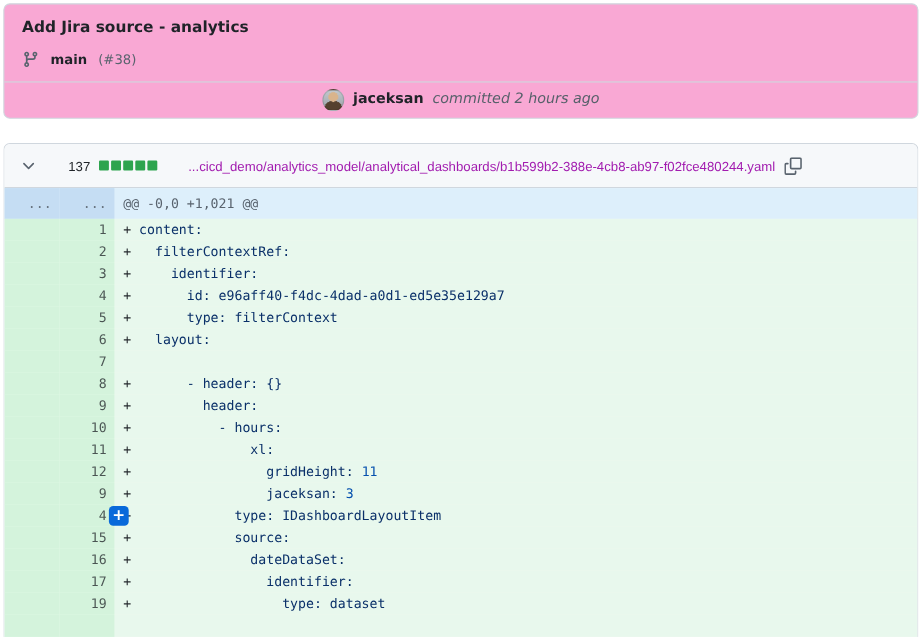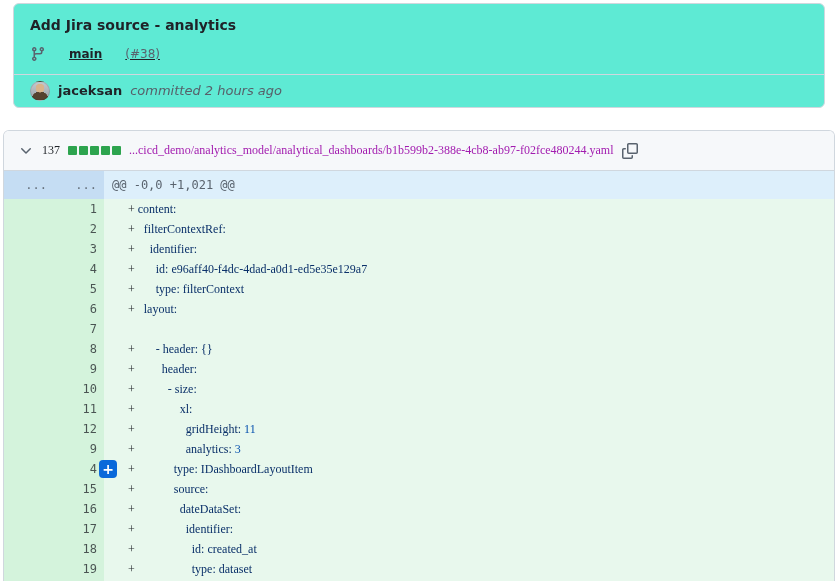--- a/index.html
+++ b/index.html
@@ -3,44 +3,44 @@
 <meta charset="utf-8">
 <style>
   * { box-sizing: border-box; }
   html, body { margin: 0; padding: 0; }
   body {
     width: 838px; height: 581px; overflow: hidden;
     background: #ffffff;
     font-family: "DejaVu Sans", "Liberation Sans", sans-serif;
     color: #1f2328;
   }
-  .mono { font-family: Liberation Serif, serif; }
+  .mono { font-family: Liberation Sans, sans-serif; margin-left: 20px; }
 
   
   .commit-card {
-    margin: 3px 13px 0;
+    margin: 3px 3px 0;
     border: 1px solid #d0d7de;
     border-radius: 6px;
-    background: #5eead4;
+    background: #f9a8d4;
   }
   .commit-main { padding: 13px 16px 12px; }
   .commit-title {
     margin: 0; font-size: 14px; font-weight: bold; color: #1f2328; line-height: 17px;
   }
   .branch-row {
-    margin-top: 12px; display: flex; align-items: center; gap: 23px;
-    font-size: 12px; line-height: 16px; text-decoration: underline;
+    margin-top: 12px; display: flex; align-items: center; gap: 10px;
+    font-size: 12px; line-height: 16px;
   }
   .branch-row .octicon { color: #59636e; display: inline-flex; }
   .branch-name { font-weight: bold; color: #1f2328; }
   .pr-number { color: #59636e; }
   .commit-author-row {
     border-top: 1px solid #d0d7de;
     padding: 6px 16px; display: flex; align-items: center; gap: 8px;
-    font-size: 13px; line-height: 20px;
+    font-size: 13px; line-height: 20px; justify-content: center;
   }
   .avatar {
     width: 20px; height: 20px; border-radius: 50%; flex: none;
     background:
       radial-gradient(circle at 50% 34%, #d9b48c 0 29%, rgba(0,0,0,0) 30%),
       radial-gradient(circle at 50% 100%, #55412f 0 42%, rgba(0,0,0,0) 43%),
       linear-gradient(#c3c9ce, #9aa1a8);
     border: 1px solid rgba(31,35,40,.15);
   }
   .author-name { font-weight: bold; color: #1f2328; }
@@ -85,21 +85,21 @@
 
   .diff-row {
     display: flex; height: 20px; line-height: 20px; background: #e8f8ed;
     position: relative;
     font-family: "DejaVu Sans Mono", "Liberation Mono", monospace; font-size: 12px;
   }
   .ln {
     width: 50px; flex: none; background: #d4f3dc; text-align: right;
     padding-right: 7px; color: rgba(27,31,36,.75); cursor: pointer;
   }
-  .code-cell { padding-left: 24px; white-space: pre; color: #0a3069; font-family: Liberation Serif, serif; }
+  .code-cell { padding-left: 8px; white-space: pre; color: #0a3069; }
   .marker { color: #1f2328; }
   .num { color: #0550ae; }
   .comment-btn {
     position: absolute; left: 95px; top: 1px; width: 18px; height: 18px;
     background: #0969da; border: none; border-radius: 4px; padding: 0;
     color: #ffffff; font-size: 14px; font-weight: bold; line-height: 17px;
     text-align: center; cursor: pointer; z-index: 2;
     font-family: "DejaVu Sans", sans-serif;
   }
   .row-stub { height: 20px; }
@@ -198,36 +198,36 @@
         <span class="code-cell"><span class="marker">+ </span><span>      - header: {}</span></span>
       </div>
       <div class="diff-row">
         <span class="ln"></span>
         <span class="ln">9</span>
         <span class="code-cell"><span class="marker">+ </span><span>        header:</span></span>
       </div>
       <div class="diff-row">
         <span class="ln"></span>
         <span class="ln">10</span>
-        <span class="code-cell"><span class="marker">+ </span><span>          - size:</span></span>
+        <span class="code-cell"><span class="marker">+ </span><span>          - hours:</span></span>
       </div>
       <div class="diff-row">
         <span class="ln"></span>
         <span class="ln">11</span>
         <span class="code-cell"><span class="marker">+ </span><span>              xl:</span></span>
       </div>
       <div class="diff-row">
         <span class="ln"></span>
         <span class="ln">12</span>
         <span class="code-cell"><span class="marker">+ </span><span>                gridHeight: </span><span class="num">11</span></span>
       </div>
       <div class="diff-row">
         <span class="ln"></span>
         <span class="ln">9</span>
-        <span class="code-cell"><span class="marker">+ </span><span>                analytics: </span><span class="num">3</span></span>
+        <span class="code-cell"><span class="marker">+ </span><span>                jaceksan: </span><span class="num">3</span></span>
       </div>
       <div class="diff-row">
         <span class="ln"></span>
         <span class="ln">4</span>
         <span class="code-cell"><span class="marker">+ </span><span>            type: IDashboardLayoutItem</span></span>
         <button class="comment-btn">+</button>
       </div>
       <div class="diff-row">
         <span class="ln"></span>
         <span class="ln">15</span>
@@ -235,25 +235,20 @@
       </div>
       <div class="diff-row">
         <span class="ln"></span>
         <span class="ln">16</span>
         <span class="code-cell"><span class="marker">+ </span><span>              dateDataSet:</span></span>
       </div>
       <div class="diff-row">
         <span class="ln"></span>
         <span class="ln">17</span>
         <span class="code-cell"><span class="marker">+ </span><span>                identifier:</span></span>
-      </div>
-      <div class="diff-row">
-        <span class="ln"></span>
-        <span class="ln">18</span>
-        <span class="code-cell"><span class="marker">+ </span><span>                  id: created_at</span></span>
       </div>
       <div class="diff-row">
         <span class="ln"></span>
         <span class="ln">19</span>
         <span class="code-cell"><span class="marker">+ </span><span>                  type: dataset</span></span>
       </div>
     </div>
 
   <div class="diff-row row-stub">
     <span class="ln"></span>

